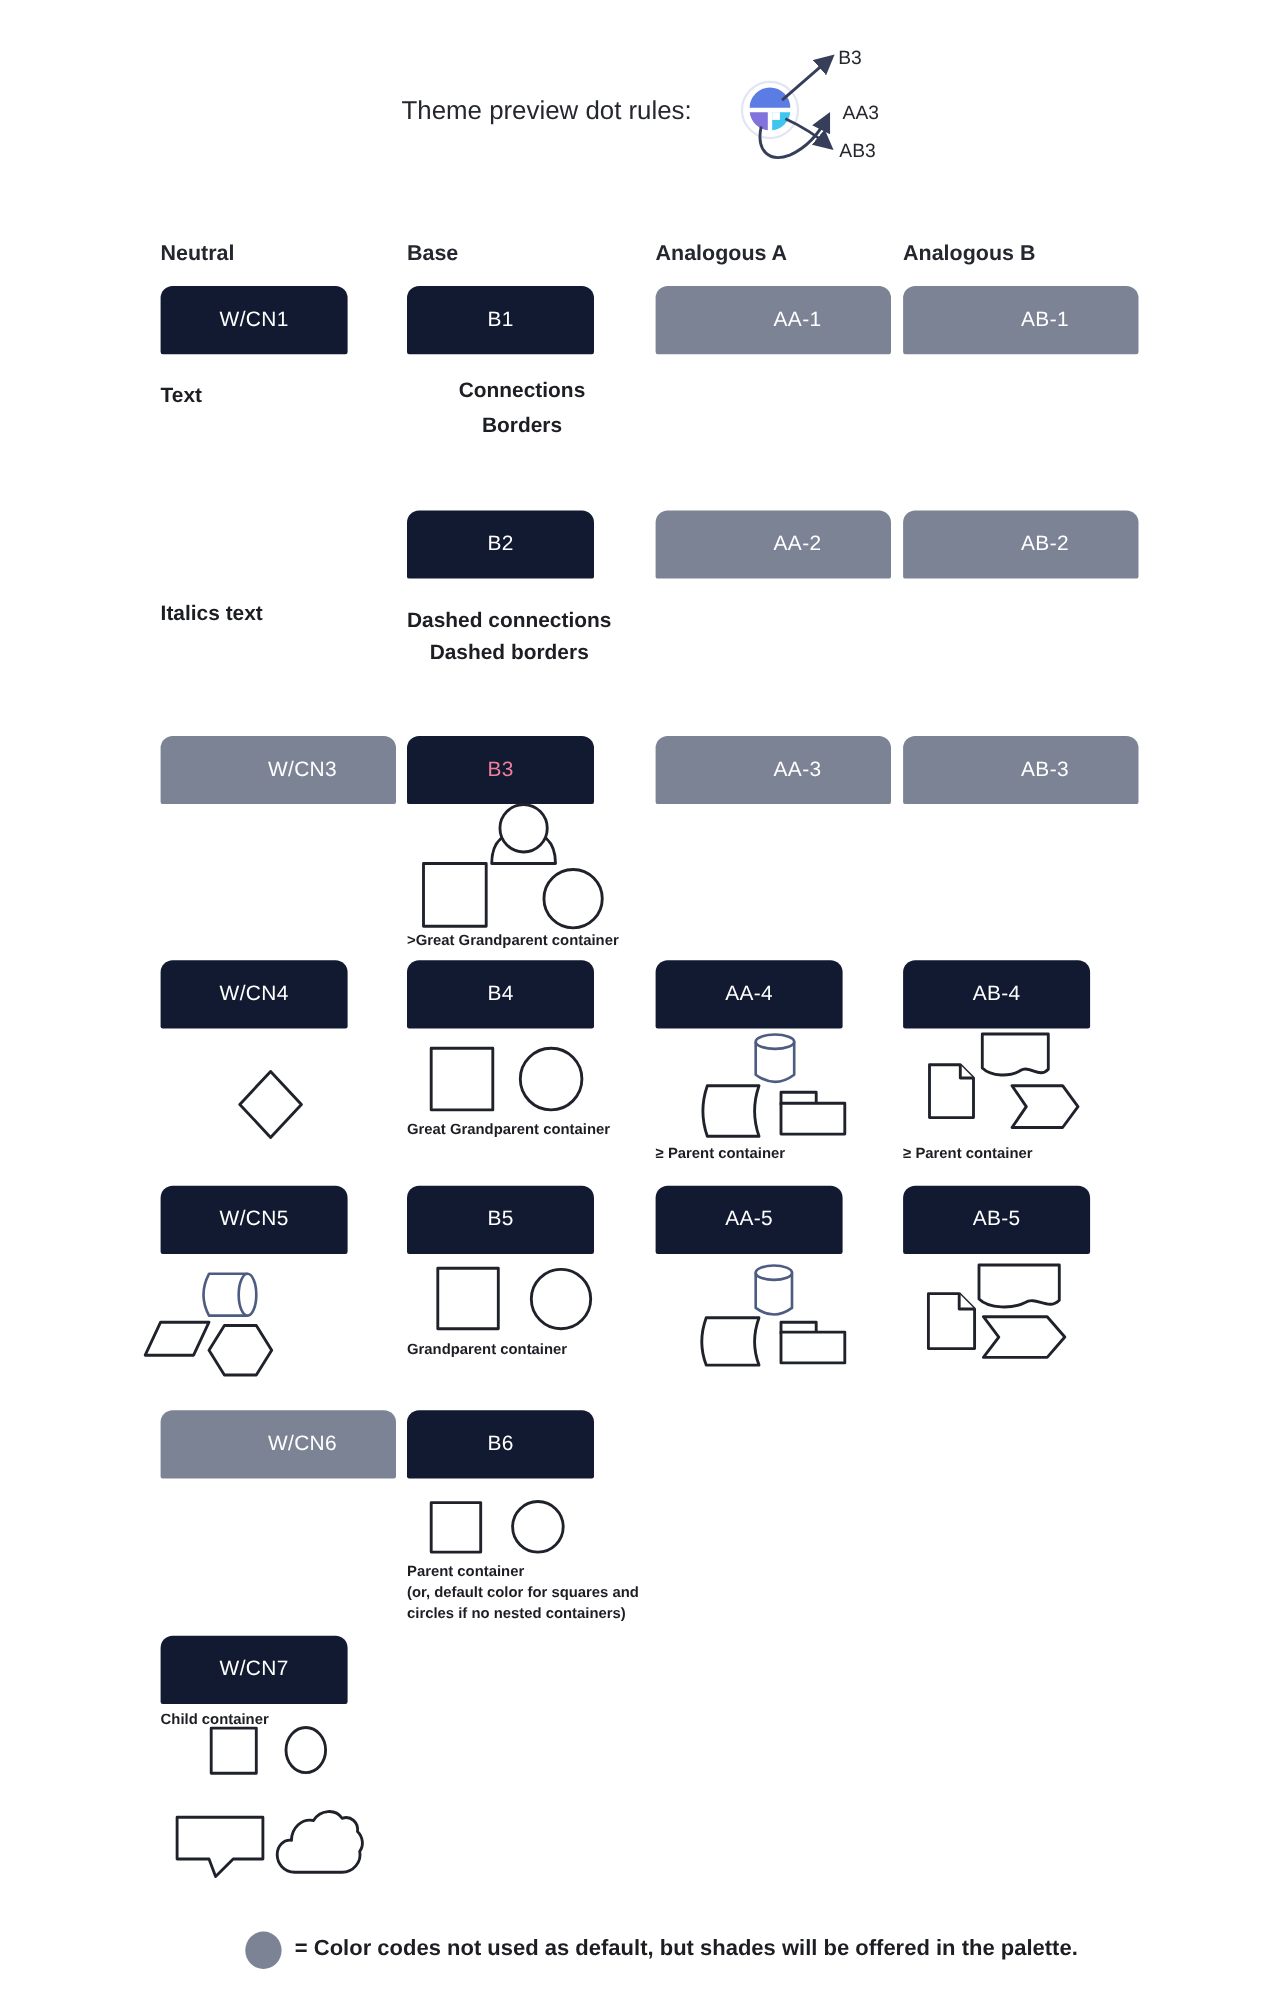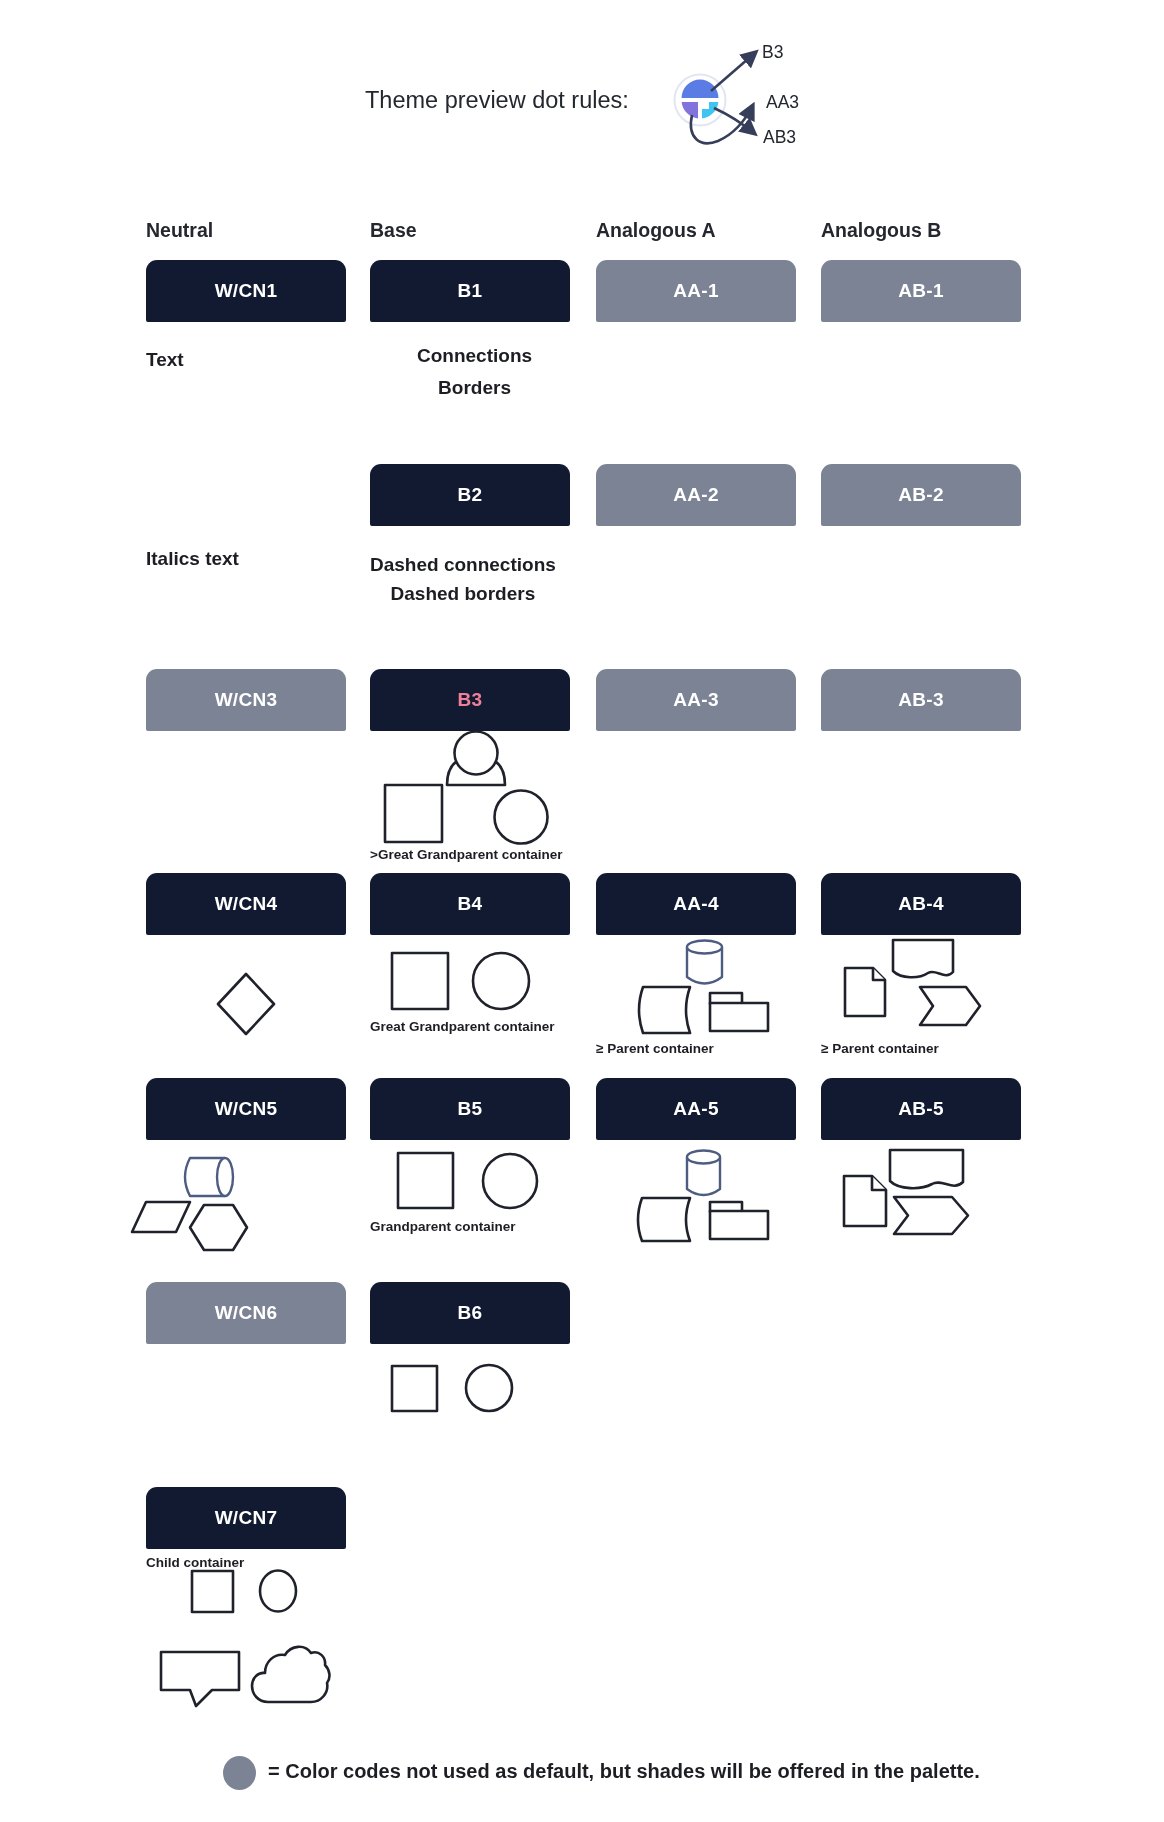--- a/index.html
+++ b/index.html
@@ -1,25 +1,25 @@
 <!DOCTYPE html>
 <html style="--dark: #111A31; --slate: #7C8394; --pink: #F0809A; --text: #25272F; --caption: #1D1E24; --shape-stroke: #1F212B; --cylinder-stroke: #4D5C80; --arrow: #363E59; --dot-blue: #5B7CE4; --dot-purple: #8172DC; --dot-cyan: #3FC5EF; --dot-ring: #E2E6F3;"><head>
 <meta charset="utf-8">
 <style>
   html,body{margin:0;padding:0;background:#fff;}
   #canvas{position:relative;width:1164px;height:1822px;background:#fff;overflow:hidden;
           font-family:"Liberation Sans",sans-serif;}
   .title{position:absolute;left:365px;top:87px;font-size:23.5px;font-weight:500;color:var(--text);}
   .dot-label{position:absolute;font-size:17.5px;color:var(--text);}
   .hdr{position:absolute;top:219px;width:200px;text-align:left;font-size:19.5px;font-weight:bold;color:var(--text);}
-  .btn{position:absolute;width:200px;height:62px;border-radius:11px 11px 2px 2px;
+  .btn{position:absolute;width:170px;height:62px;border-radius:11px 11px 2px 2px;
        display:flex;align-items:center;justify-content:center;
-       font-size:19px;font-weight:bold;color:#fff;letter-spacing:.3px;cursor:pointer;}
+       font-size:19px;font-weight:normal;color:#fff;letter-spacing:.3px;cursor:pointer;}
   .btn.dark{background:var(--dark);}
-  .btn.slate{background:var(--slate);}
+  .btn.slate{background:var(--slate);padding-left:44px;}
   .btn.pink{color:var(--pink);}
   .c0{left:146px}.c1{left:370px}.c2{left:596px}.c3{left:821px}
   .r0{top:260px}.r1{top:464px}.r2{top:669px}.r3{top:873px}.r4{top:1078px}.r5{top:1282px}.r6{top:1487px}
   .cap{position:absolute;font-weight:bold;color:var(--caption);}
   .cap.big{font-size:19px;line-height:32px;text-align:center;}
   .cap.small{font-size:13.5px;line-height:19px;}
   .cap.center{width:200px;text-align:left;white-space:nowrap;}
   svg.shp{position:absolute;overflow:visible;}
   .sh{fill:#fff;stroke:var(--shape-stroke);stroke-width:2.6;stroke-linejoin:round;}
   .cy{fill:#fff;stroke:var(--cylinder-stroke);stroke-width:2.4;stroke-linejoin:round;}
@@ -153,20 +153,25 @@
     <path class="sh" d="M890,1150 L963,1150 L963,1182 C953,1192 942,1178 932,1184 C921,1190 899,1190 890,1181 Z"></path>
     <path class="sh" d="M844,1176 L872,1176 L886,1190 L886,1226 L844,1226 Z"></path>
     <path class="sh" fill="none" d="M872,1176 L872,1190 L886,1190"></path>
     <polygon class="sh" points="894,1197 952,1197 968,1215.5 952,1234 894,1234 908,1215.5"></polygon>
   </svg>
 
   <svg class="shp" style="left:385px;top:1360px;width:130px;height:58px" viewBox="385 1360 130 58">
     <rect class="sh" x="392" y="1366" width="45" height="45"></rect>
     <circle class="sh" cx="489" cy="1388" r="23"></circle>
   </svg>
+  <div class="cap small" style="left:370px;top:1419px">
+    <div>Parent container</div>
+    <div>(or, default color for squares and</div>
+    <div>circles if no nested containers)</div>
+  </div>
 
   <div class="cap small center c0" style="top:1553px">Child container</div>
   <svg class="shp" style="left:185px;top:1565px;width:125px;height:55px" viewBox="185 1565 125 55">
     <rect class="sh" x="192" y="1571" width="41" height="41"></rect>
     <ellipse class="sh" cx="278" cy="1591" rx="18" ry="20.5"></ellipse>
   </svg>
   <svg class="shp" style="left:150px;top:1638px;width:190px;height:75px" viewBox="150 1638 190 75">
     <path class="sh" d="M161,1652 L239,1652 L239,1690 L212,1690 L196,1706 L190,1690 L161,1690 Z"></path>
     <path class="sh" d="M268,1702 C258,1702 252,1694 252,1686 C252,1678 258,1672 265,1673 C265,1662 274,1653 285,1655 C291,1645 305,1644 311,1653 C319,1650 326,1657 325,1665 C330,1670 331,1678 327,1683 C329,1693 321,1702 311,1702 Z"></path>
   </svg>

